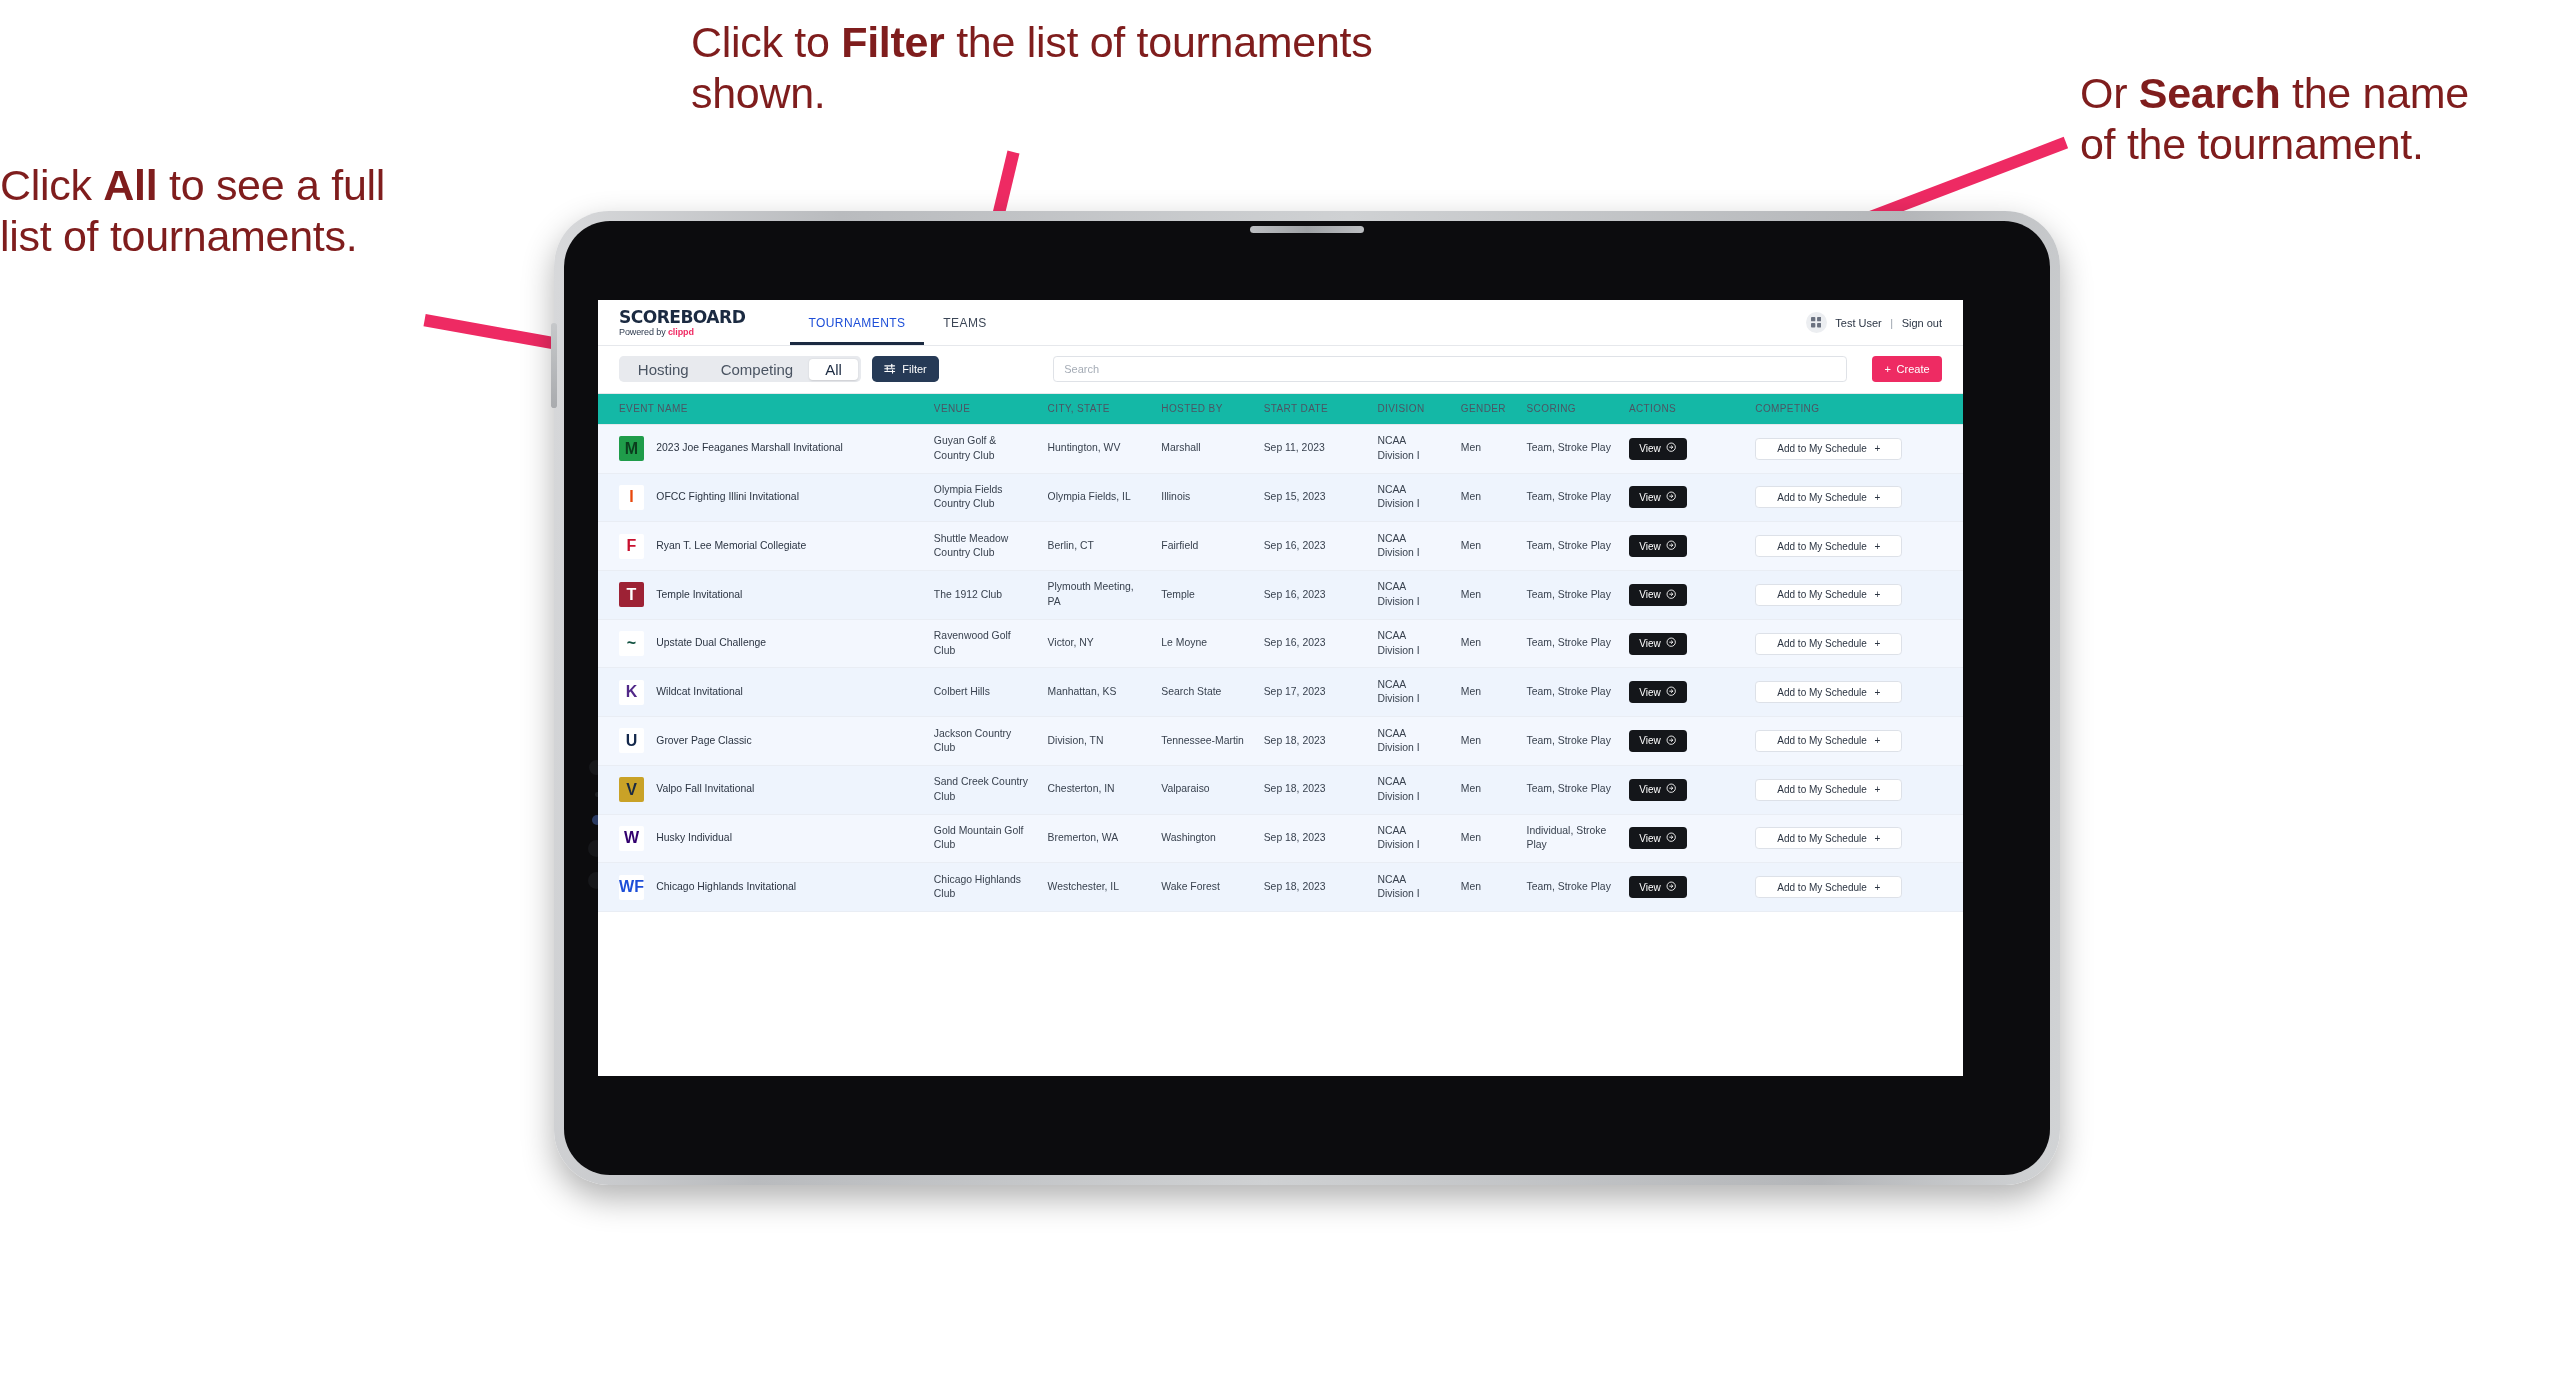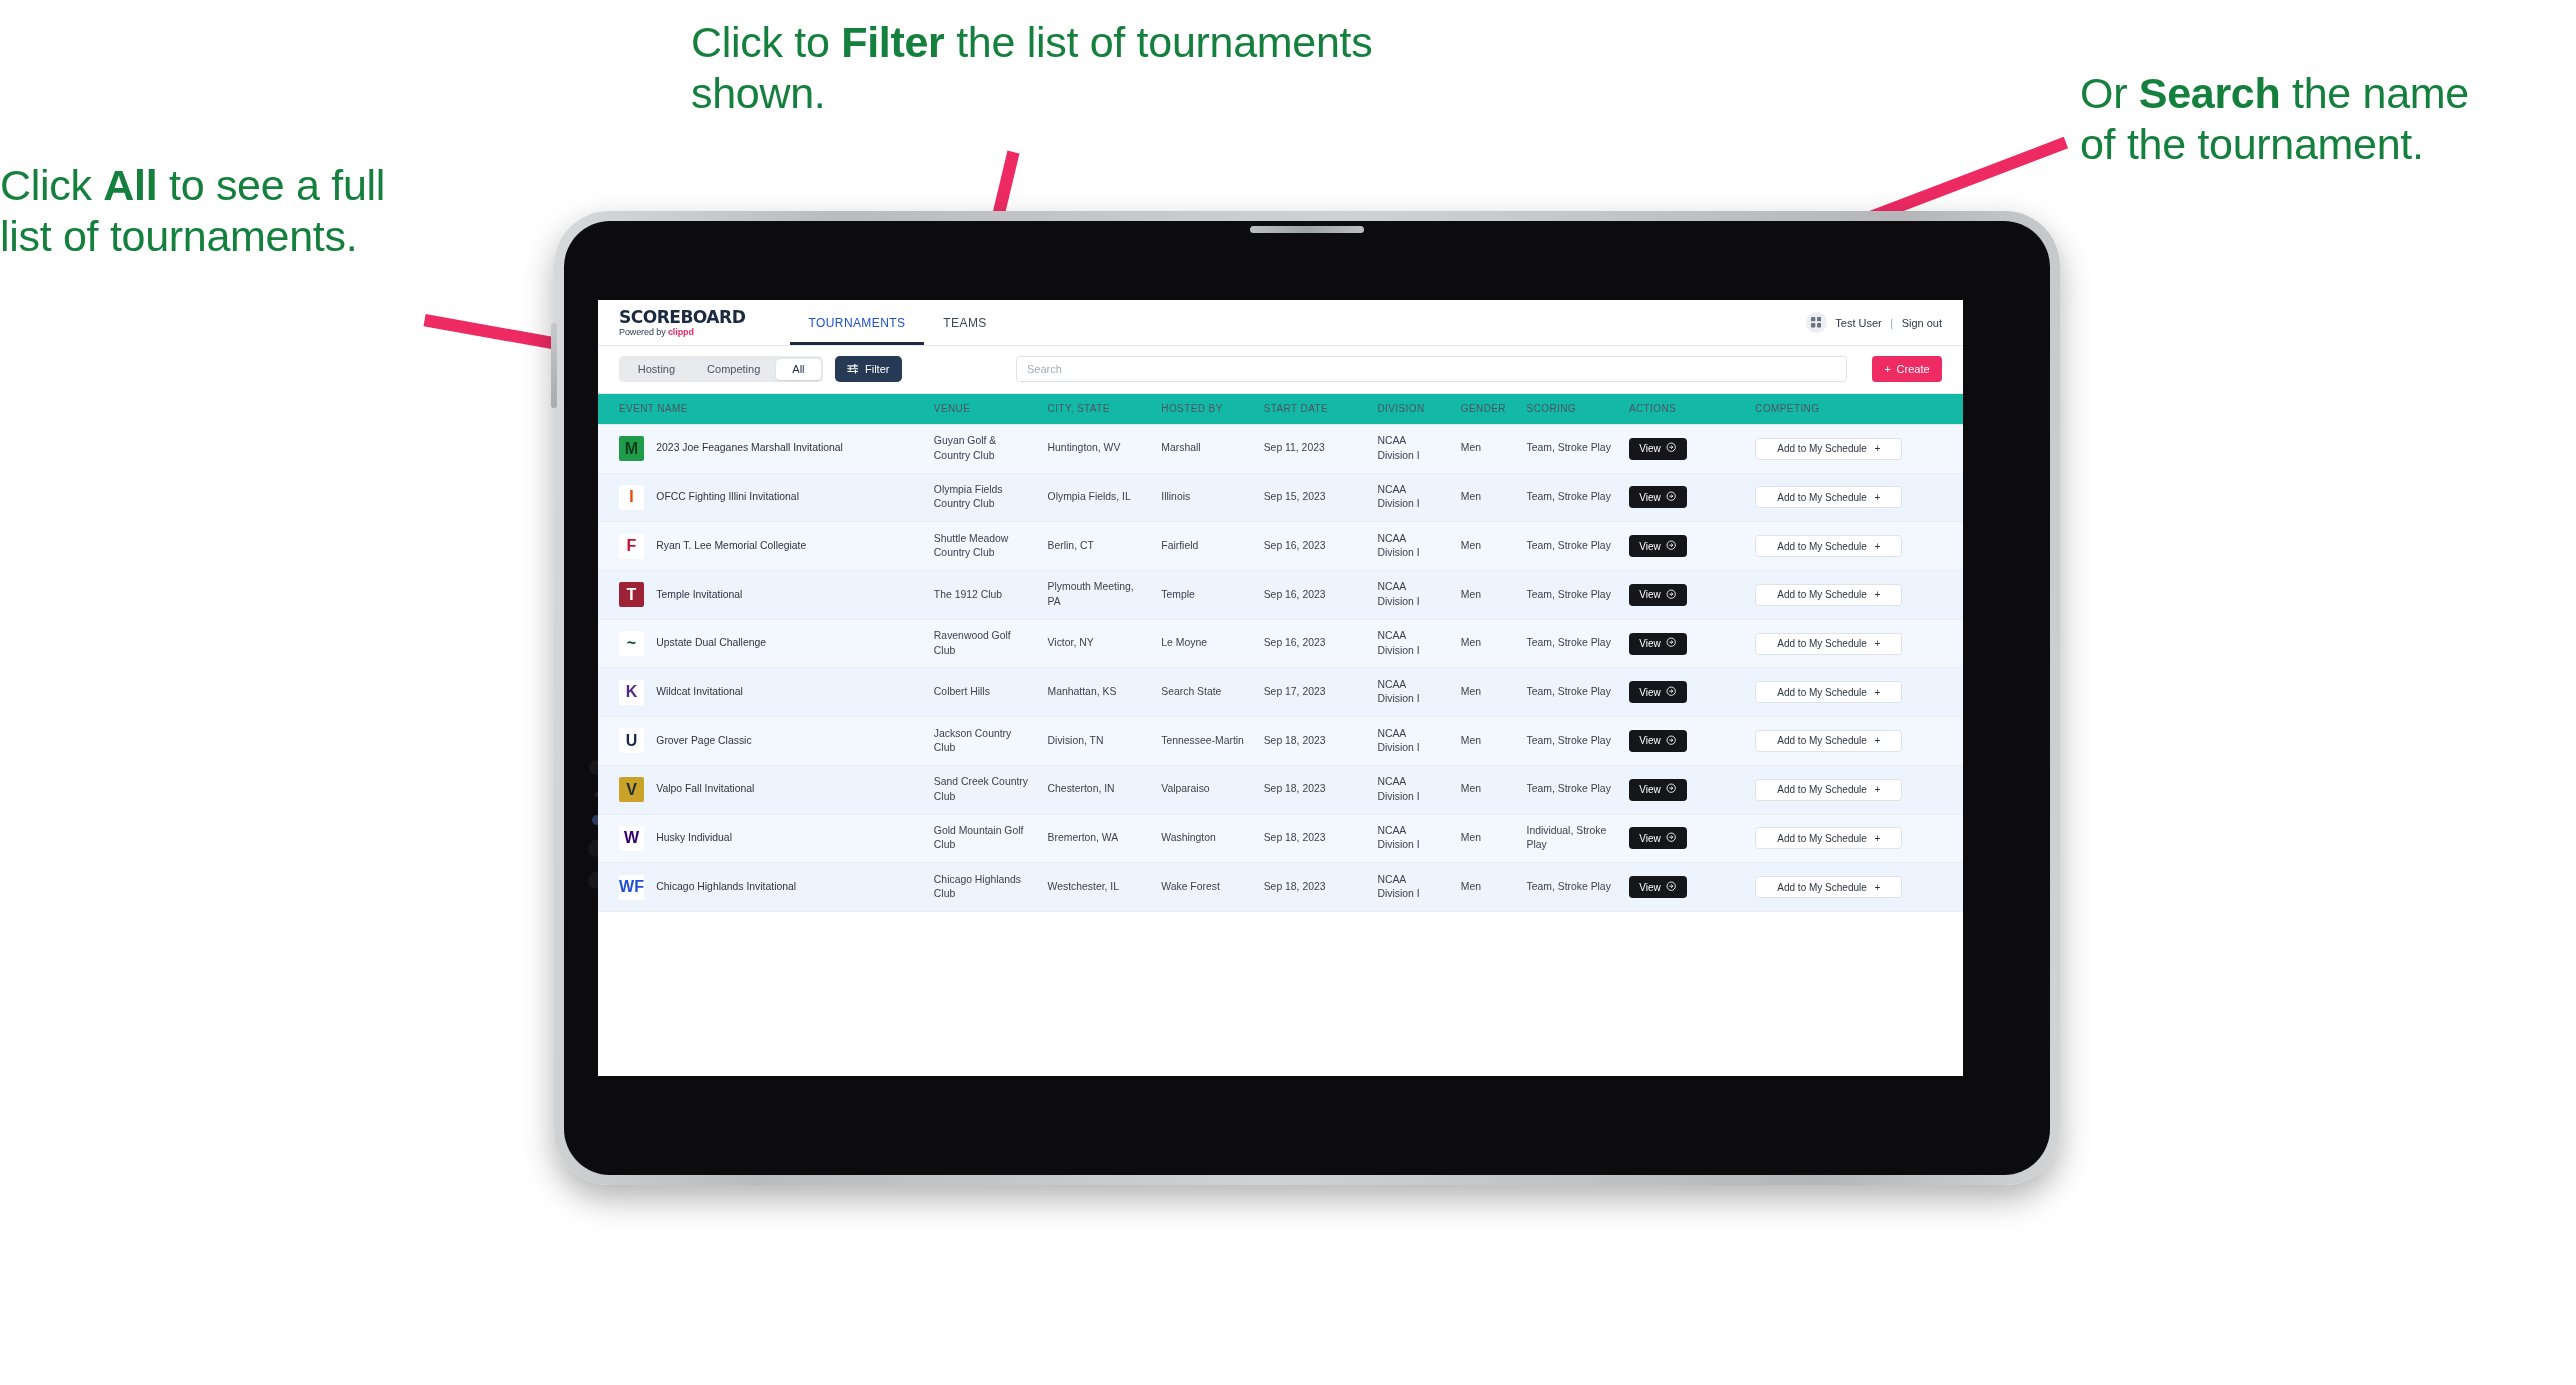--- a/index.html
+++ b/index.html
@@ -11,21 +11,21 @@
     width: 2576px;
     height: 1386px;
     position: relative;
     overflow: hidden;
     font-family: "Liberation Sans", sans-serif;
   }
 
   
   .annot {
     position: absolute;
-    color: #15803d;
+    color: #7f1d1d;
     font-size: 43px;
     line-height: 1.18;
     font-weight: 400;
     letter-spacing: -0.3px;
   }
   .annot b { font-weight: 700; }
 
   #annot-all      { left: 0px;    top: 160px; width: 446px; }
   #annot-filter   { left: 691px;  top: 17px;  width: 684px; }
   #annot-search   { left: 2080px; top: 68px;  width: 408px; }
@@ -153,21 +153,21 @@
     background: #e8eaee;
     border-radius: 4.7px;
     padding: 2.8px;
     height: 26px;
     box-sizing: border-box;
   }
   .seg-item {
     display:flex; align-items:center; justify-content:center;
     padding: 0 16px;
     height: 100%;
-    font-size: 11px;
+    font-size: 15px;
     color: #4a5462;
     border-radius: 3.8px;
     cursor: pointer;
     white-space: nowrap;
   }
   .seg-item.active {
     background: #ffffff;
     color: #1b2a41;
     box-shadow: 0 0.9px 1.9px rgba(0,0,0,0.12);
   }

